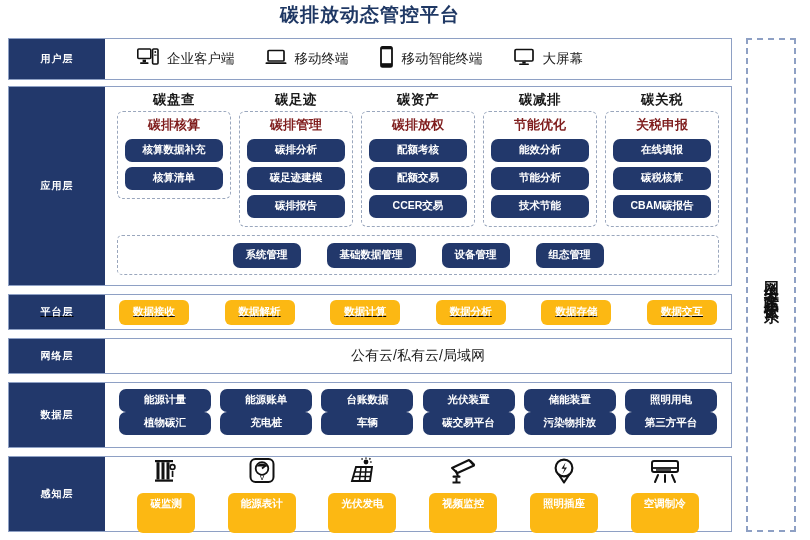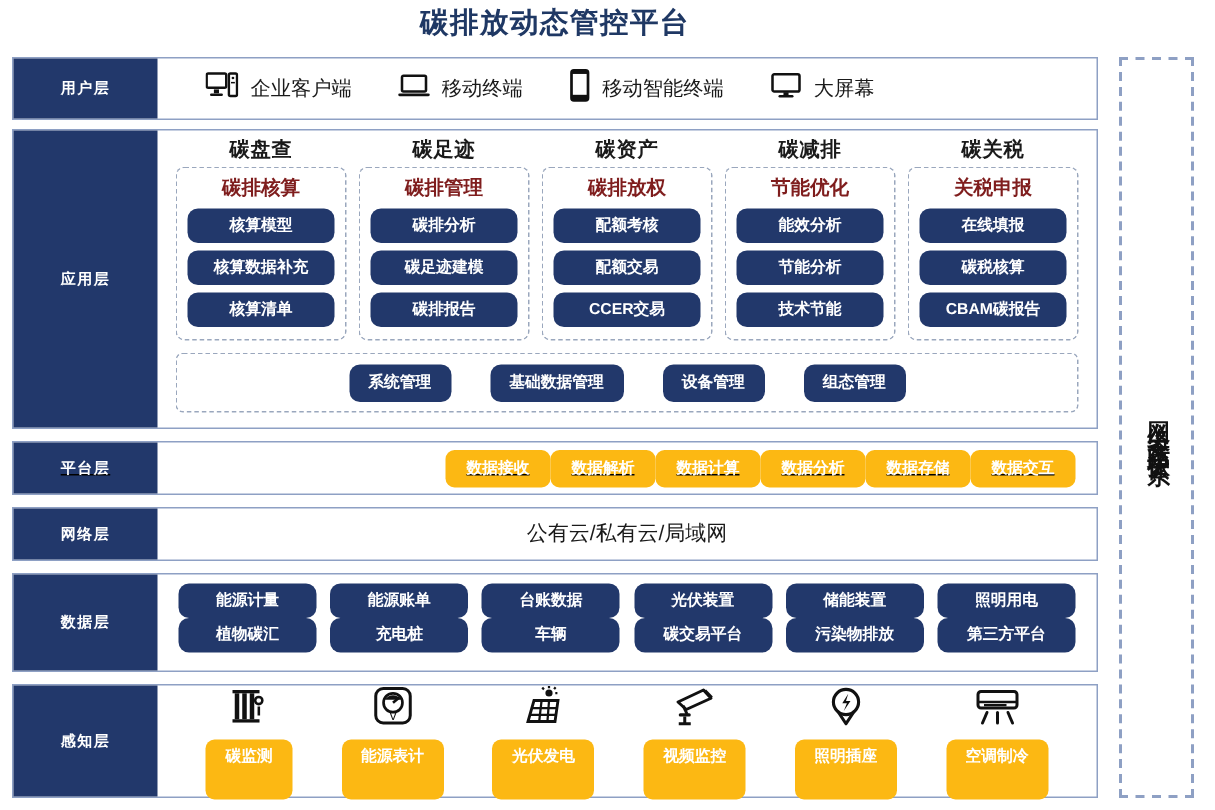--- a/index.html
+++ b/index.html
@@ -87,21 +87,21 @@
   .chip-inline {
     border-radius: 7px; background: #22386B; color: #fff;
     font-size: 10.5px; font-weight: bold;
     padding: 5px 13px 6px 13px; white-space: nowrap;
   }
 
   
   #layer-platform { top: 294px; height: 36px; text-decoration: underline; }
   .plat-items {
     height: 100%; display: flex; align-items: center;
-    justify-content: flex-end; padding: 0 14px;
+    justify-content: space-between; padding: 0 14px;
   }
   .chip-y {
     background: #FCB813; color: #ffffff;
     border-radius: 6px;
     font-size: 10.5px; font-weight: bold;
     padding: 5px 14px 6px 14px; white-space: nowrap;
   }
 
   
   #layer-network { top: 338px; height: 36px; }
@@ -214,21 +214,20 @@
   <div class="layer" id="layer-app">
     <div class="layer-label">应用层</div>
     <div class="layer-body">
 
       <div class="app-groups">
 
         <div class="app-group">
           <div class="group-title">碳盘查</div>
           <div class="group-box">
             <div class="group-sub">碳排核算</div>
-            <div class="chip">核算模型</div>
             <div class="chip">核算数据补充</div>
             <div class="chip">核算清单</div>
           </div>
         </div>
 
         <div class="app-group">
           <div class="group-title">碳足迹</div>
           <div class="group-box">
             <div class="group-sub">碳排管理</div>
             <div class="chip">碳排分析</div>

